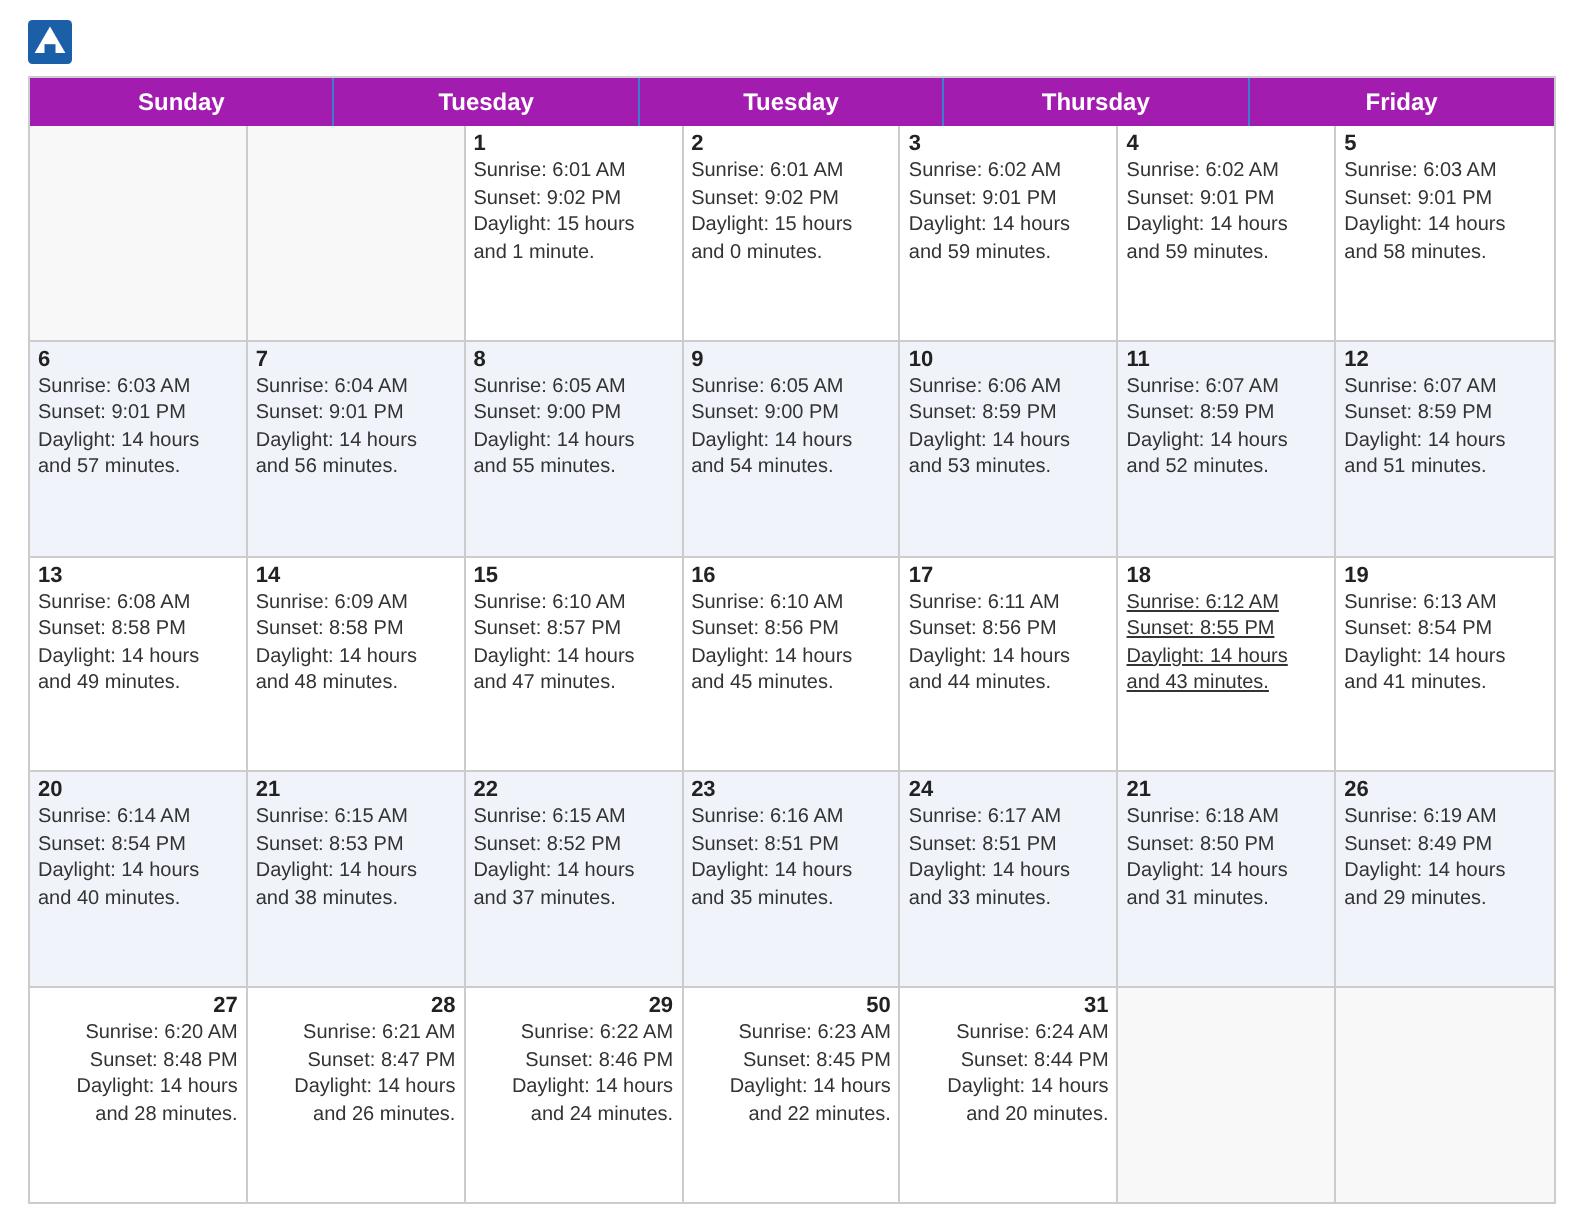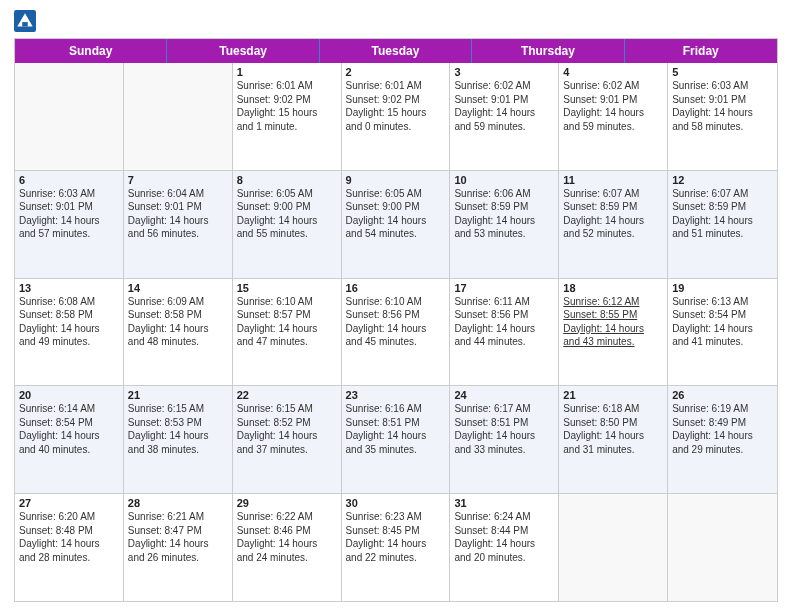--- a/index.html
+++ b/index.html
@@ -80,21 +80,21 @@
       flex: 1;
       display: flex;
       flex-direction: column;
     }
     .cal-row {
       display: grid;
       grid-template-columns: repeat(7, 1fr);
       flex: 1;
       border-bottom: 1px solid #ccc;
     }
-    .cal-row:last-child { border-bottom: none; }
+    .cal-row:last-child { border-bottom: none; text-align: right; }
     .cal-cell {
       border-right: 1px solid #ccc;
       padding: 3px 4px;
       font-size: 9.5px;
       color: #333;
       vertical-align: top;
       min-height: 0;
       background: #fff;
     }
     .cal-cell:last-child { border-right: none; }
@@ -264,21 +264,21 @@
 Daylight: 14 hours
 and 28 minutes.</span></div>
           <div class="cal-cell"><span class="day-num">28</span><span class="cell-text" style="white-space: pre-line;">Sunrise: 6:21 AM
 Sunset: 8:47 PM
 Daylight: 14 hours
 and 26 minutes.</span></div>
           <div class="cal-cell"><span class="day-num">29</span><span class="cell-text" style="white-space: pre-line;">Sunrise: 6:22 AM
 Sunset: 8:46 PM
 Daylight: 14 hours
 and 24 minutes.</span></div>
-          <div class="cal-cell"><span class="day-num">30</span><span class="cell-text" style="white-space: pre-line;">Sunrise: 6:23 AM
+          <div class="cal-cell"><span class="day-num">50</span><span class="cell-text" style="white-space: pre-line;">Sunrise: 6:23 AM
 Sunset: 8:45 PM
 Daylight: 14 hours
 and 22 minutes.</span></div>
           <div class="cal-cell"><span class="day-num">31</span><span class="cell-text" style="white-space: pre-line;">Sunrise: 6:24 AM
 Sunset: 8:44 PM
 Daylight: 14 hours
 and 20 minutes.</span></div>
           <div class="cal-cell empty"></div>
           <div class="cal-cell empty"></div>
         </div>

